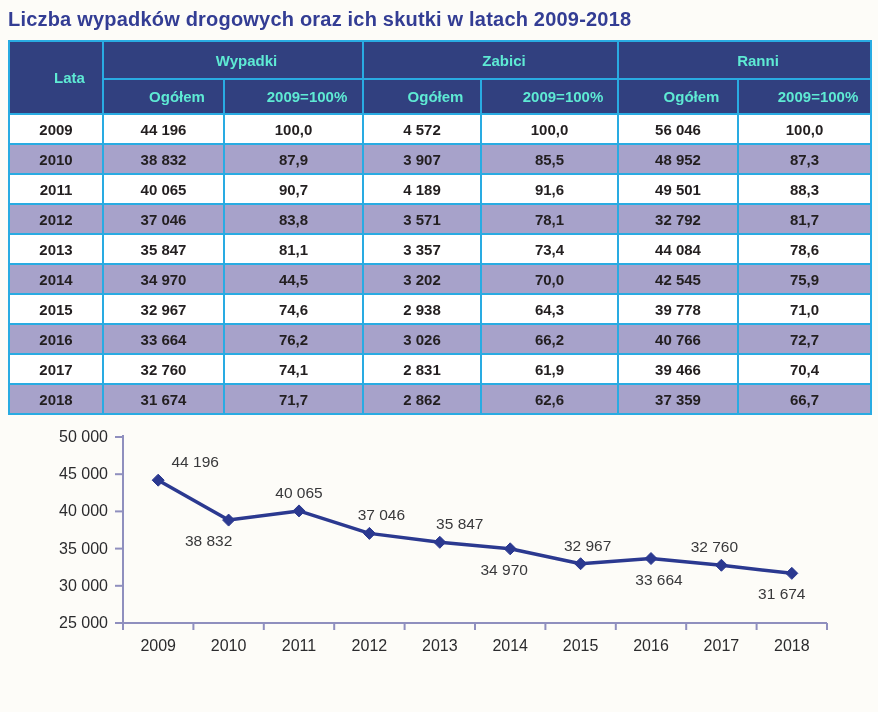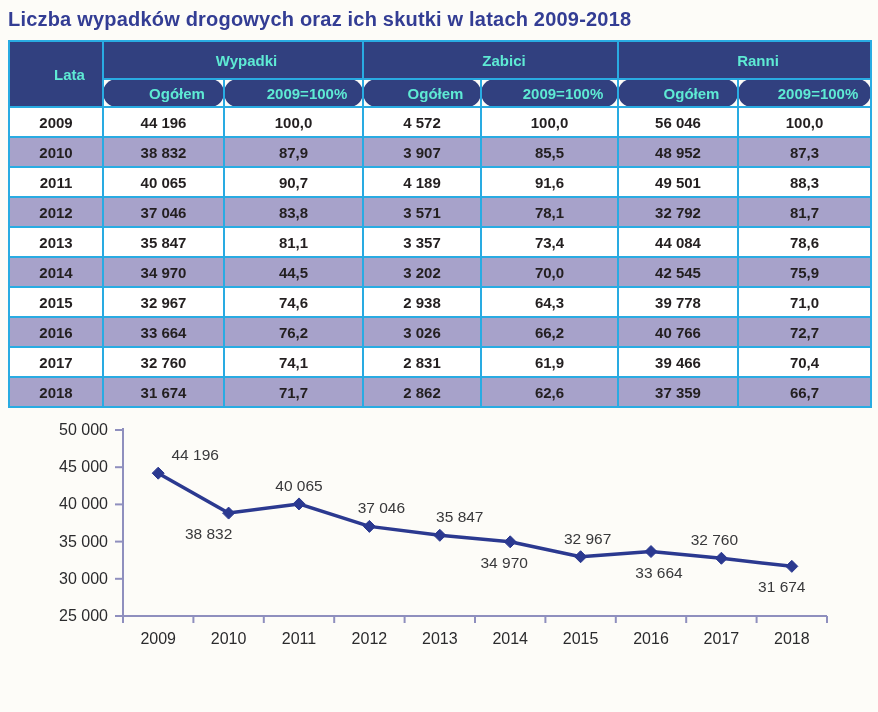--- a/index.html
+++ b/index.html
@@ -33,21 +33,21 @@
     font-size: 15px;
     color: #231f20;
   }
   table.stats thead th {
     background: #31407f;
     color: #5eead4;
     font-weight: bold;
     padding-left: 27px;
   }
   tr.group-row th { height: 38px; }
-  tr.sub-row th { height: 28px; border-radius: 16px; }
+  tr.sub-row th { height: 35px; }
   table.stats tbody tr { height: 30px; }
   table.stats tbody tr.alt { background: #a7a2ca; }
   table.stats tbody tr.plain { background: #ffffff; }
   td.year-cell, td.bold-cell { font-weight: bold; }
   td.pct-cell { font-weight: bold; color: #4a4a4c; }
 
   svg.chart { display: block; margin-top: 2px; }
 </style>
 </head>
 <body>

